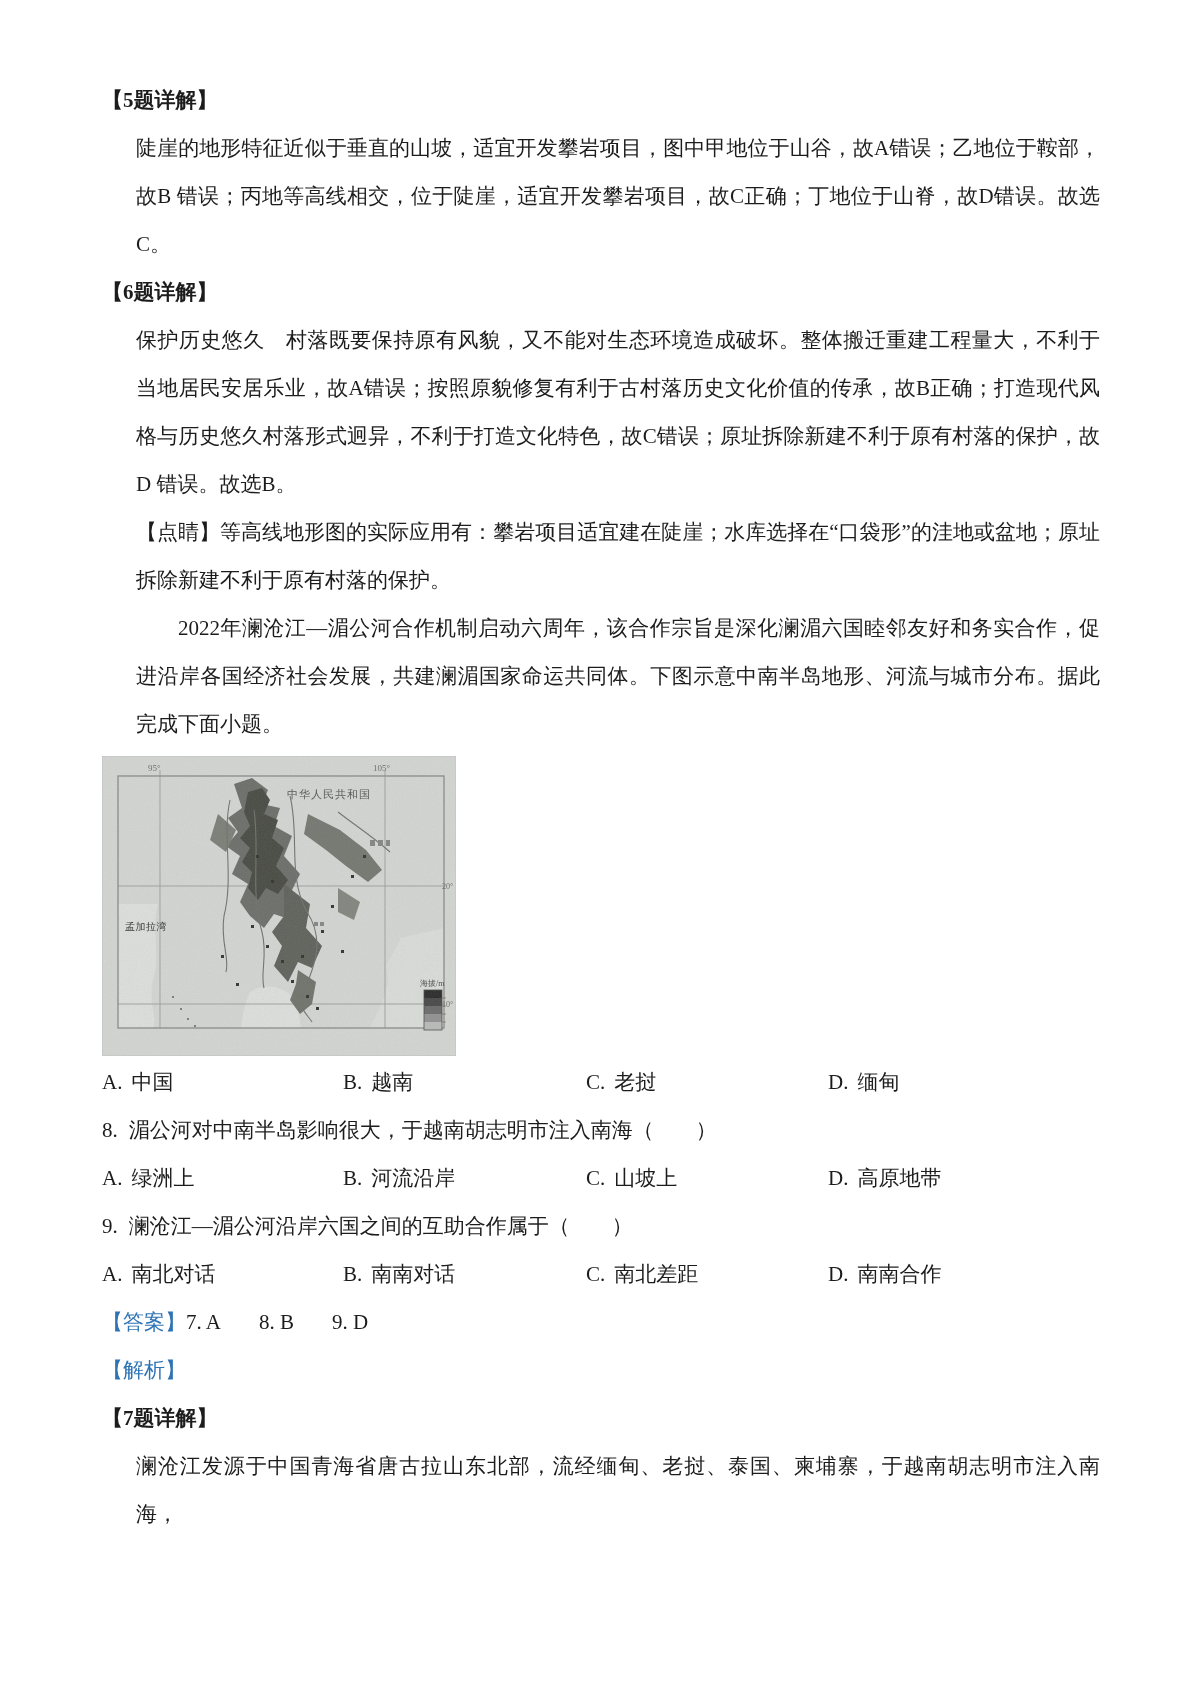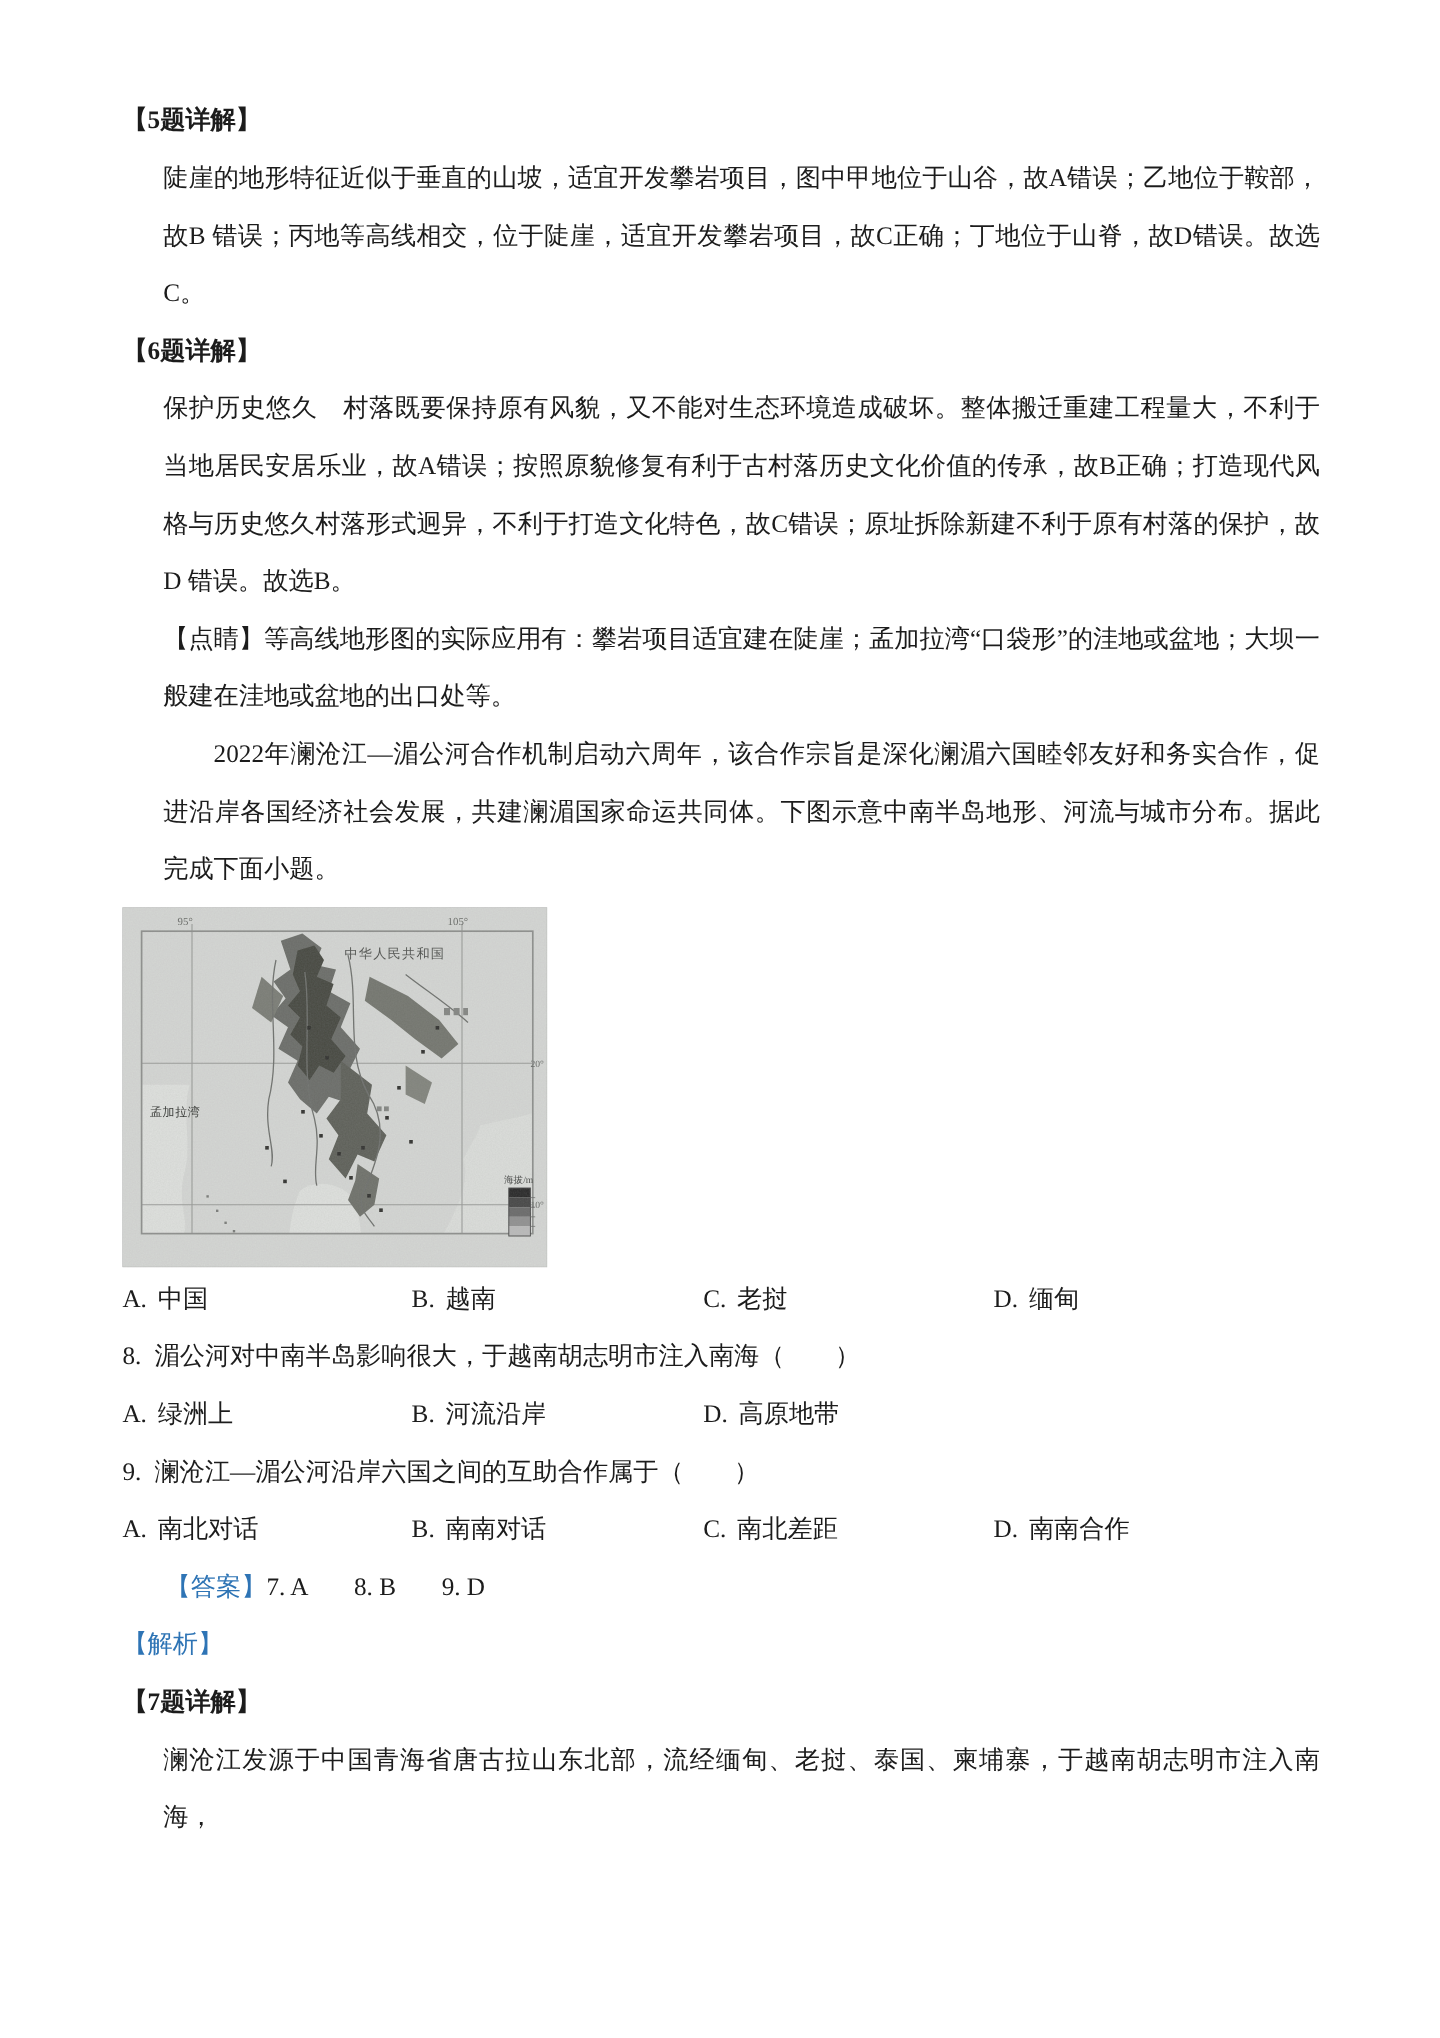--- a/index.html
+++ b/index.html
@@ -15,42 +15,42 @@
     font-size:21px;
   }
   .para{margin:0;line-height:48px;}
   .just{text-align:justify;margin-left:34px;}
   .bold{font-weight:bold;}
   .blue{color:#2e74b5;}
   .indent{text-indent:2em;}
   .qnum{margin-right:11px;}
   .opts{display:grid;grid-template-columns:225px 227px 226px auto;line-height:48px;gap:16px;}
   .olabel{margin-right:9px;}
-  .answers-row{display:flex;align-items:flex-start;margin-left:36px;}
+  .answers-row{display:flex;align-items:flex-start;}
   .ans-item{margin-right:38px;}
   .ans-item:first-of-type{margin-left:2px;}
   .map-figure{
     width:354px;height:300px;margin-top:8px;
     position:relative;
   }
   .map-figure svg{display:block;filter:blur(0.4px) contrast(0.97);}
   .qa{margin-top:2px;}
 </style>
 </head>
 <body>
 
 <div class="doc">
 
   <p class="para bold">【5题详解】</p>
   <p class="para just">陡崖的地形特征近似于垂直的山坡，适宜开发攀岩项目，图中甲地位于山谷，故A错误；乙地位于鞍部，故B 错误；丙地等高线相交，位于陡崖，适宜开发攀岩项目，故C正确；丁地位于山脊，故D错误。故选C。</p>
 
   <p class="para bold">【6题详解】</p>
   <p class="para just">保护历史悠久　村落既要保持原有风貌，又不能对生态环境造成破坏。整体搬迁重建工程量大，不利于当地居民安居乐业，故A错误；按照原貌修复有利于古村落历史文化价值的传承，故B正确；打造现代风格与历史悠久村落形式迥异，不利于打造文化特色，故C错误；原址拆除新建不利于原有村落的保护，故D 错误。故选B。</p>
 
-  <p class="para just"><span>【点睛】</span><span>等高线地形图的实际应用有：攀岩项目适宜建在陡崖；孟加拉湾“口袋形”的洼地或盆地；大坝一般建在洼地或盆地的出口处等。</span></p>
+  <p class="para just"><span>【点睛】</span><span>等高线地形图的实际应用有：攀岩项目适宜建在陡崖；水库选择在“口袋形”的洼地或盆地；原址拆除新建不利于原有村落的保护。</span></p>
 
   <p class="para just indent">2022年澜沧江—湄公河合作机制启动六周年，该合作宗旨是深化澜湄六国睦邻友好和务实合作，促进沿岸各国经济社会发展，共建澜湄国家命运共同体。下图示意中南半岛地形、河流与城市分布。据此完成下面小题。</p>
 
   <div class="map-figure">
     <svg width="354" height="300" viewBox="0 0 354 300">
       <defs>
         <filter id="grain" x="0" y="0" width="100%" height="100%">
           <feTurbulence type="fractalNoise" baseFrequency="0.85" numOctaves="2" seed="7" result="t"></feTurbulence>
           <feColorMatrix in="t" type="matrix" values="0 0 0 0 0.38  0 0 0 0 0.39  0 0 0 0 0.38  0 0 0 0.9 0"></feColorMatrix>
         </filter>
@@ -160,20 +160,21 @@
         <div><span class="olabel">C.</span><span>老挝</span></div>
         <div><span class="olabel">D.</span><span>缅甸</span></div>
       </div>
     </div>
 
     <div>
       <p class="para"><span class="qnum">8.</span><span>湄公河对中南半岛影响很大，于越南胡志明市注入南海（　　）</span></p>
       <div class="opts">
         <div><span class="olabel">A.</span><span>绿洲上</span></div>
         <div><span class="olabel">B.</span><span>河流沿岸</span></div>
+        <div><span class="olabel">C.</span><span>山坡上</span></div>
         <div><span class="olabel">D.</span><span>高原地带</span></div>
       </div>
     </div>
 
     <div>
       <p class="para"><span class="qnum">9.</span><span>澜沧江—湄公河沿岸六国之间的互助合作属于（　　）</span></p>
       <div class="opts">
         <div><span class="olabel">A.</span><span>南北对话</span></div>
         <div><span class="olabel">B.</span><span>南南对话</span></div>
         <div><span class="olabel">C.</span><span>南北差距</span></div>

